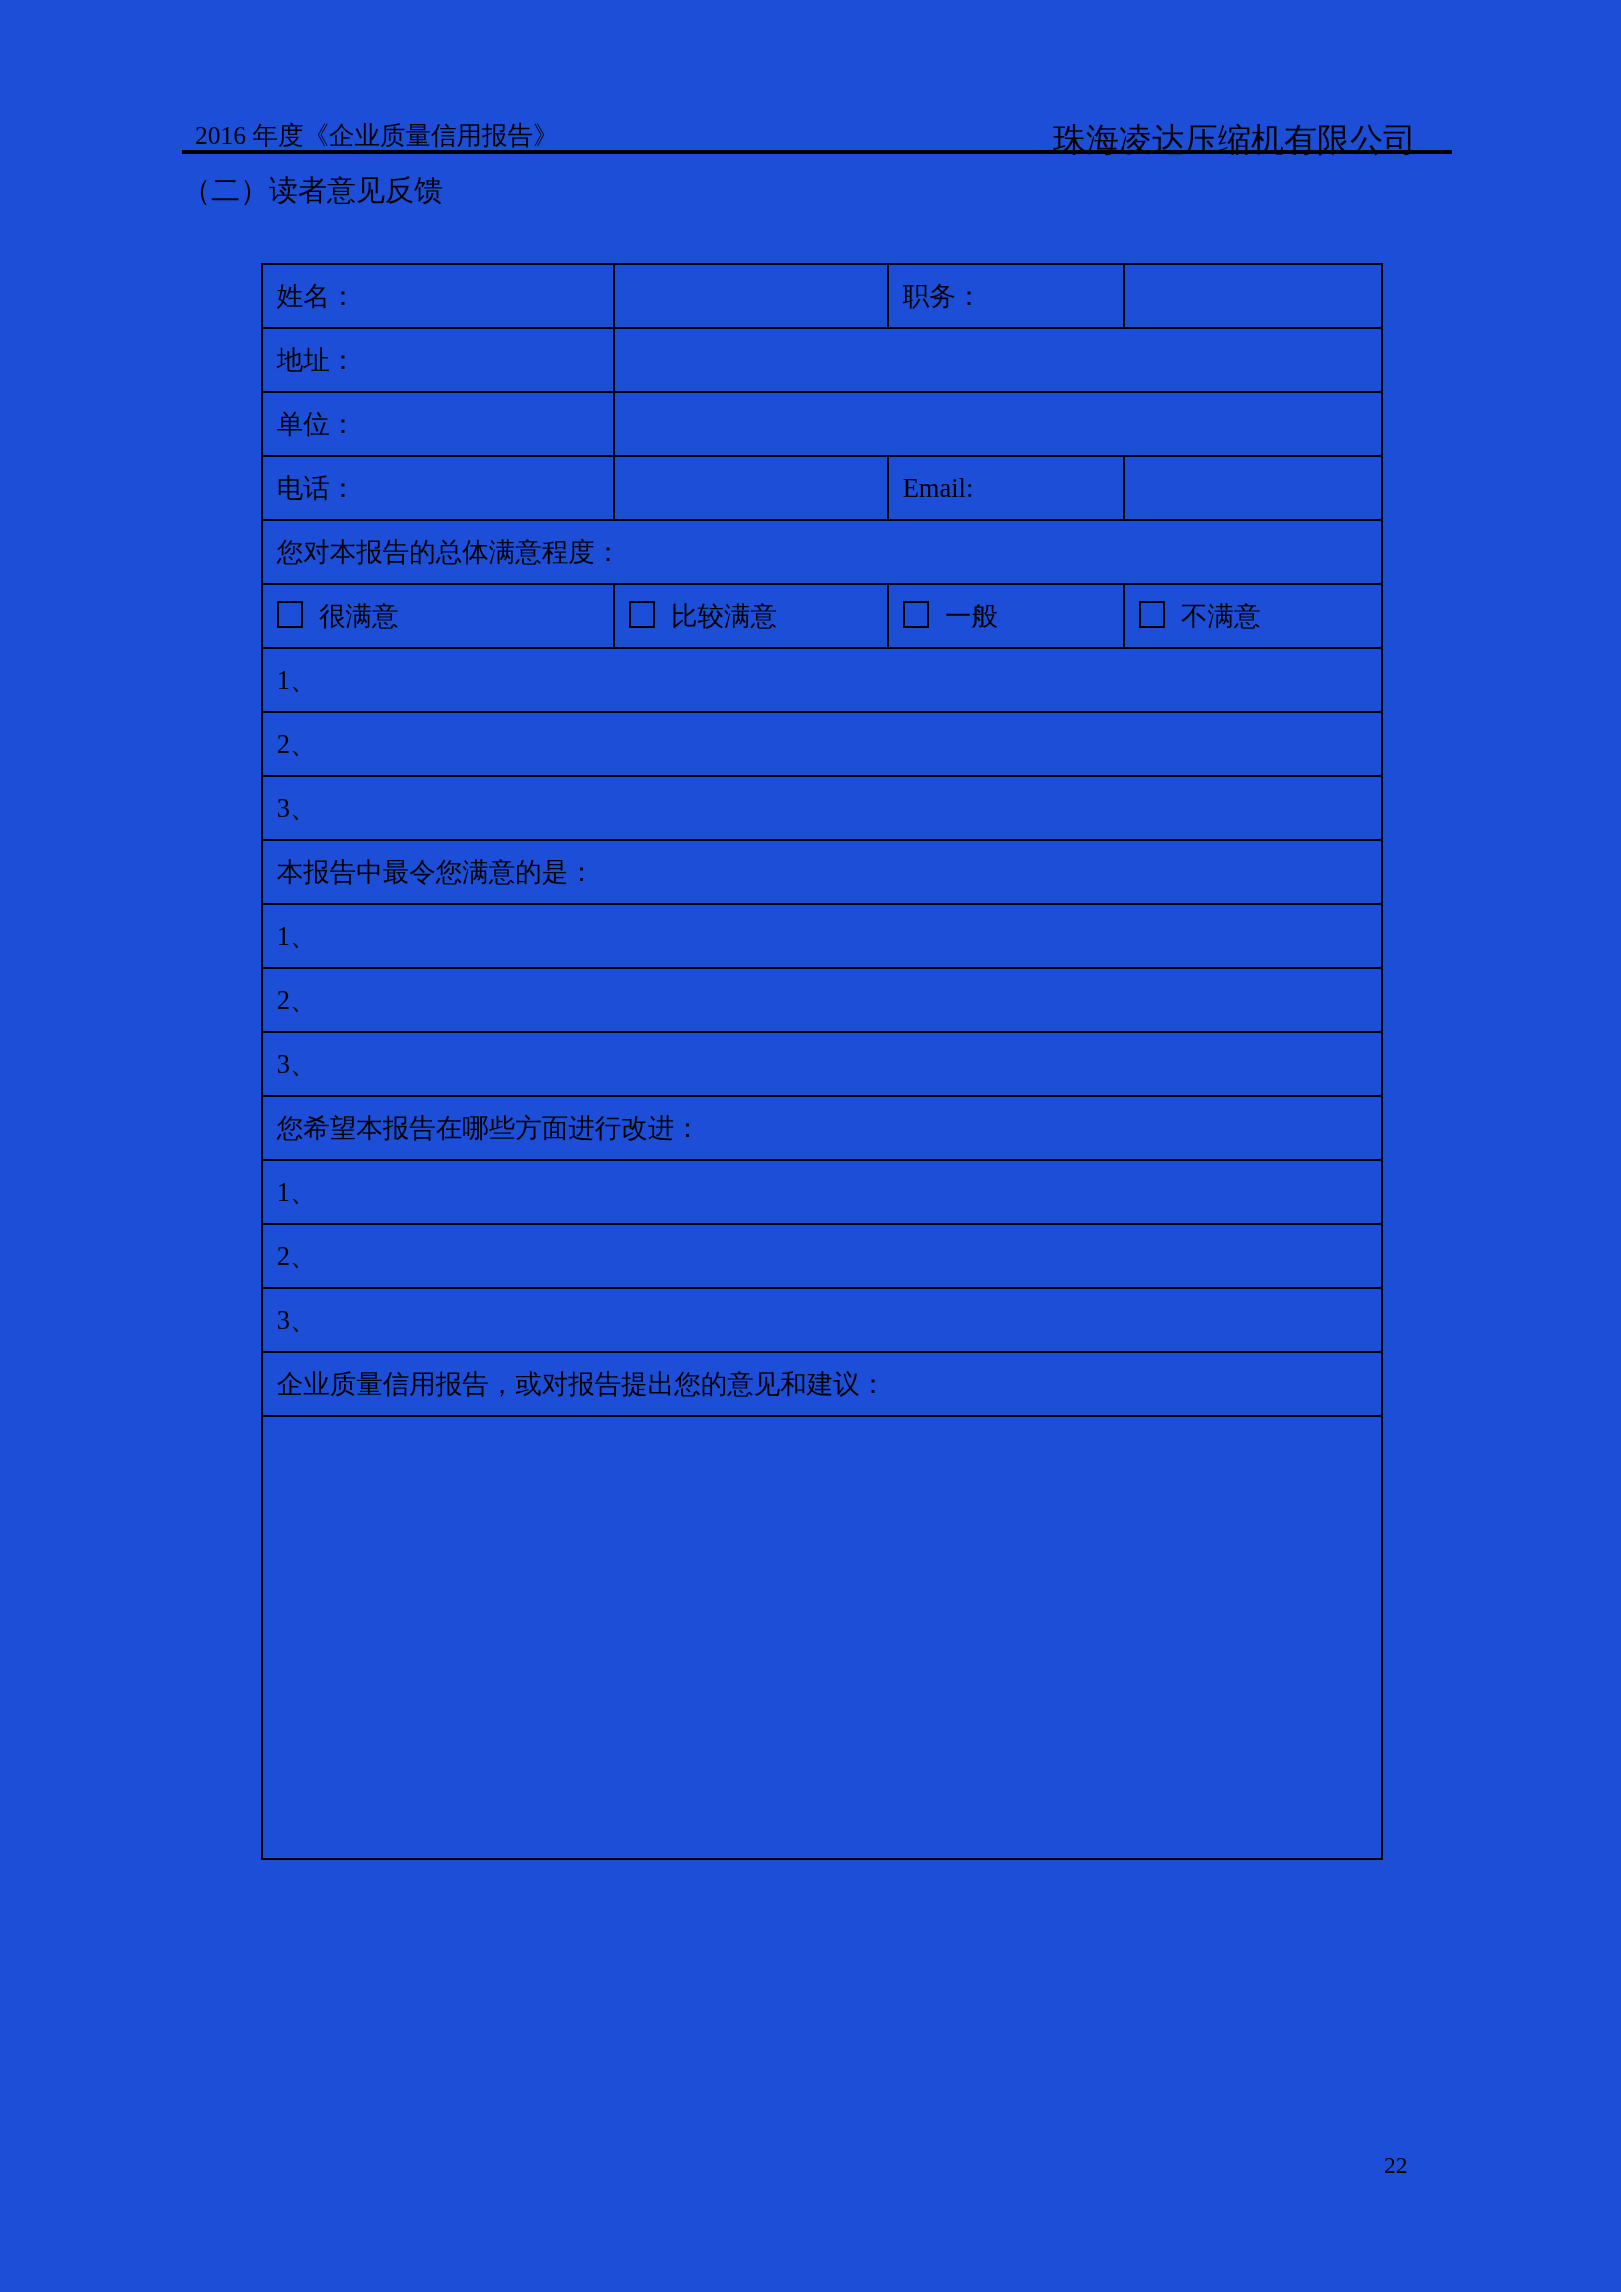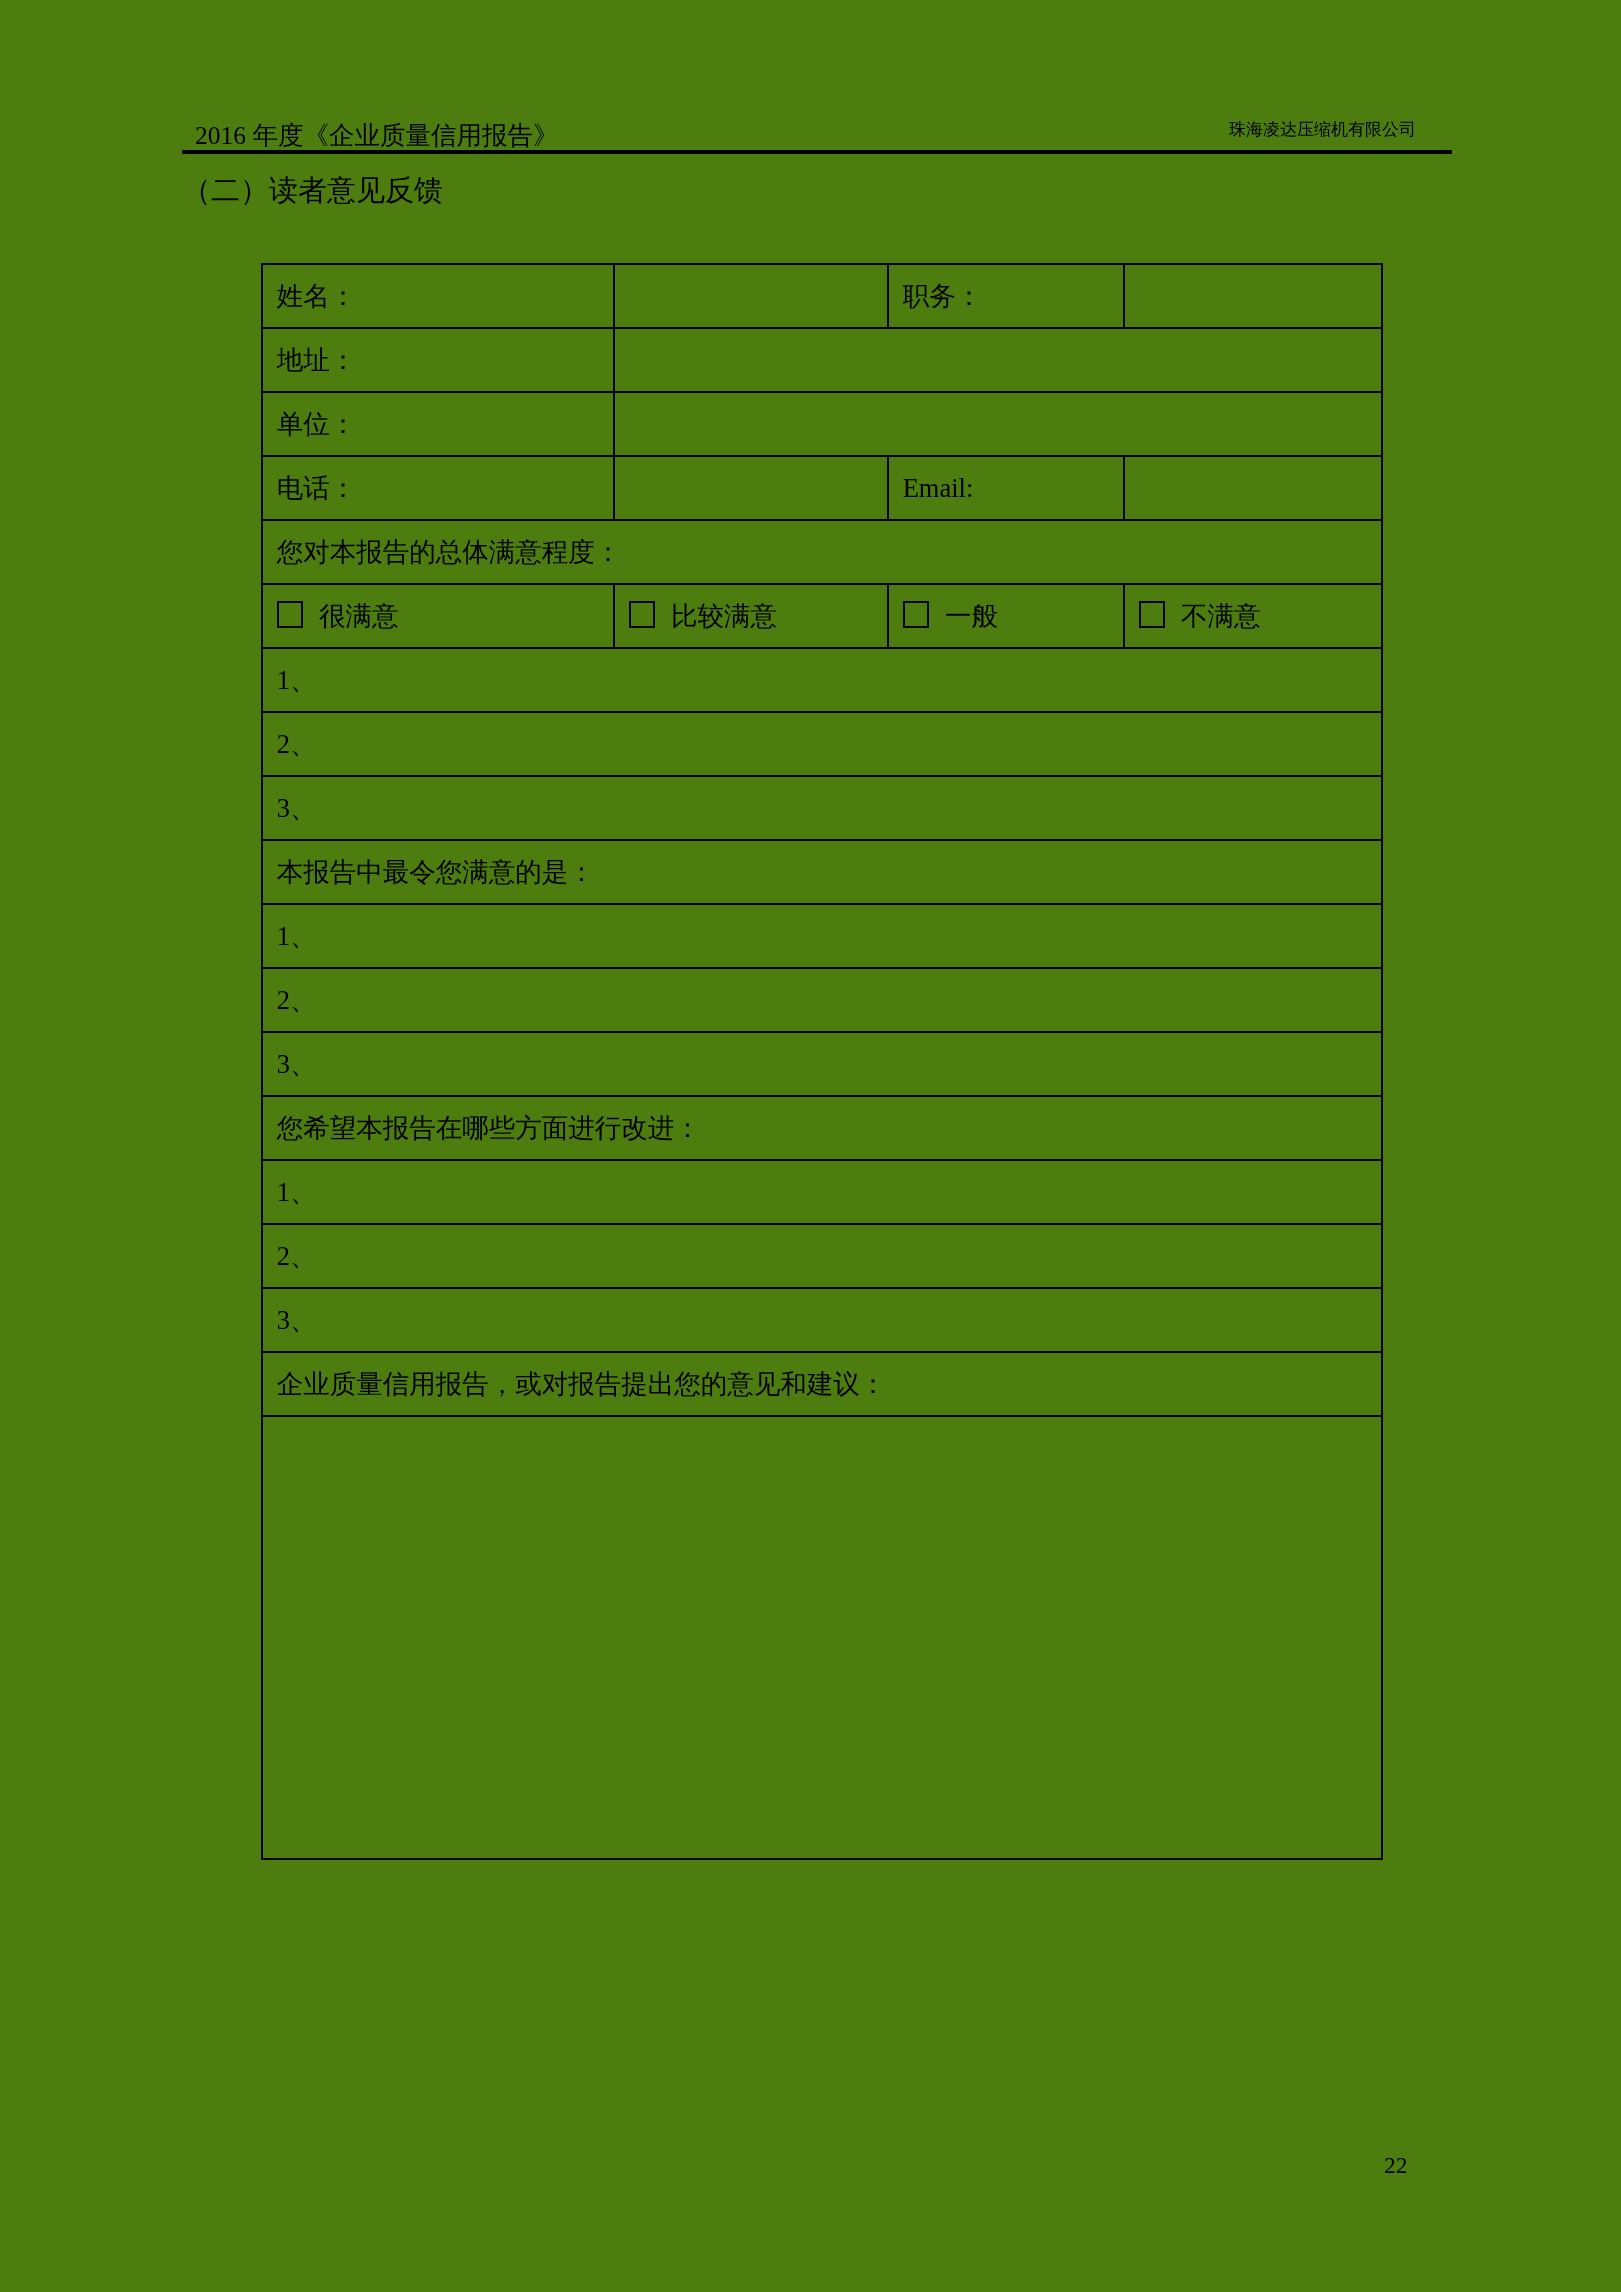--- a/index.html
+++ b/index.html
@@ -4,38 +4,38 @@
 <style>
   html, body {
     margin: 0;
     padding: 0;
     background: #ffffff;
   }
   .page {
     position: relative;
     width: 1621px;
     height: 2293px;
-    background: #4d7c0f;
+    background: #1d4ed8;
     overflow: hidden;
     font-family: "Liberation Serif", "DejaVu Serif", serif;
     color: #000000;
   }
   
   .header-left {
     position: absolute;
     left: 195px;
     top: 118px;
     font-size: 25.5px;
     white-space: nowrap;
   }
   .header-right {
     position: absolute;
     right: 205px;
     top: 118px;
-    font-size: 17px;
+    font-size: 33px;
     white-space: nowrap;
   }
   .header-rule {
     position: absolute;
     left: 182px;
     top: 150px;
     width: 1270px;
     height: 3.9px;
     background: #000000;
   }

